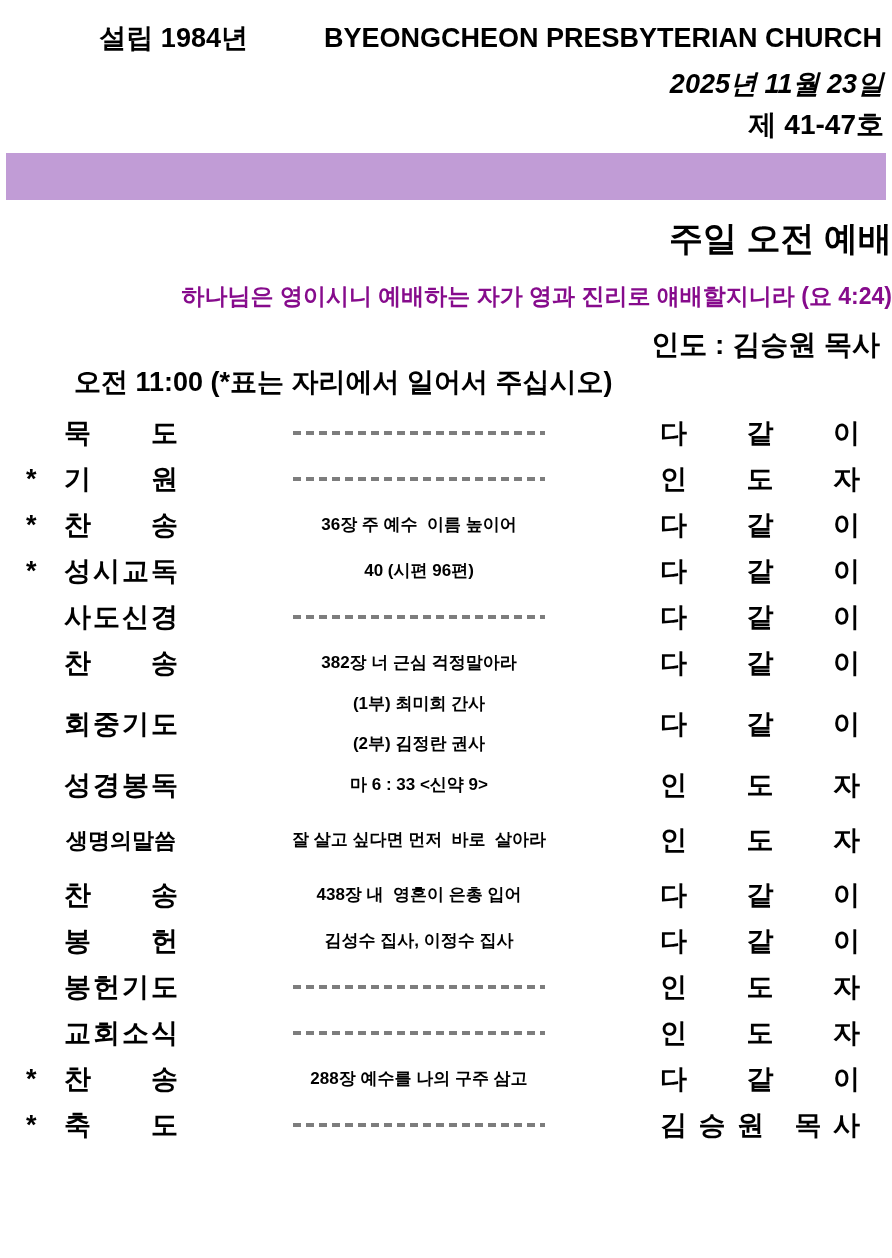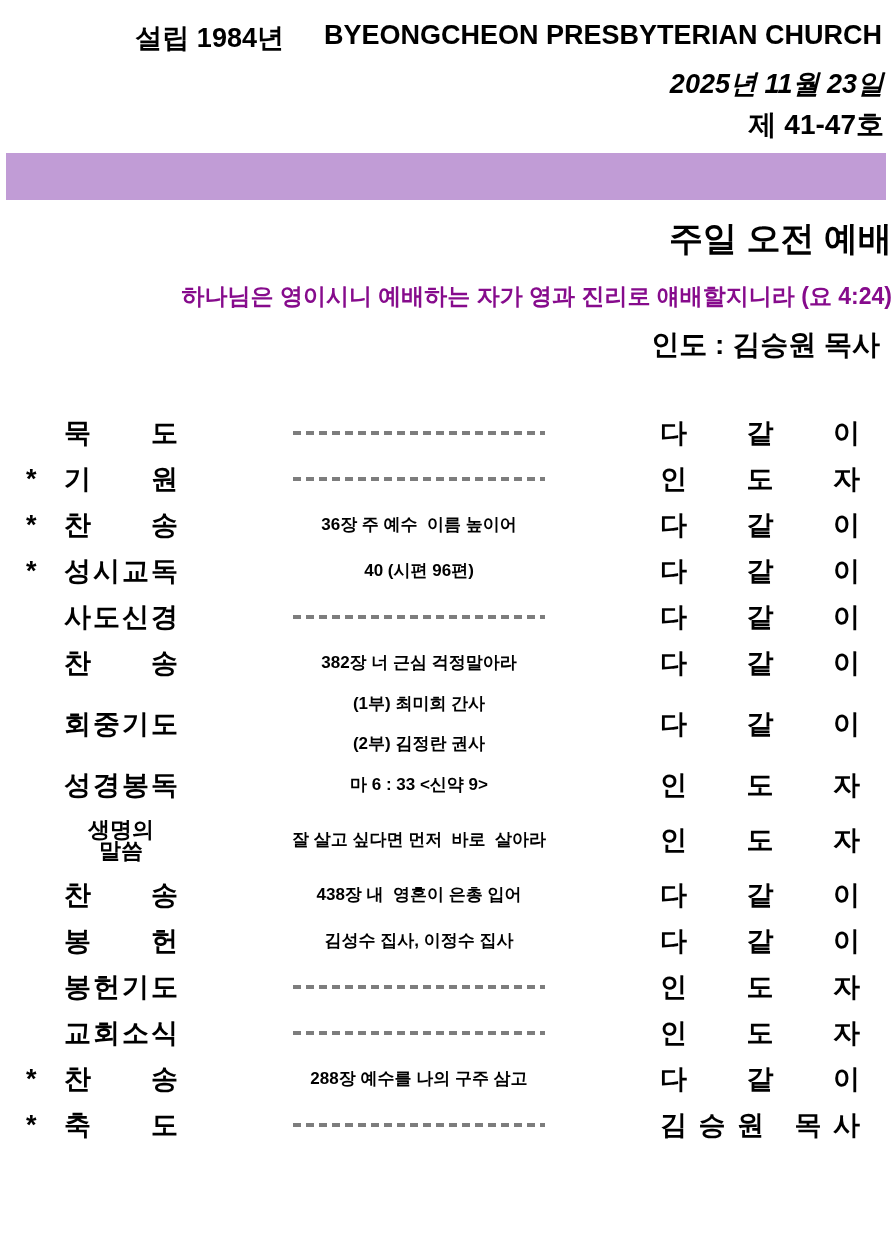--- a/index.html
+++ b/index.html
@@ -10,22 +10,22 @@
     background:#ffffff;
     font-family:"Liberation Sans","DejaVu Sans",sans-serif;
     font-weight:700;
     color:#000;
     overflow:hidden;
   }
 
   
   .header-line1 {
     position:absolute; top:20px; left:0; right:10px;
-    display:flex; justify-content:flex-end; gap:40px;
-    font-size:27px; white-space:pre;
+    display:flex; justify-content:flex-end; gap:76px;
+    font-size:27px; white-space:pre;align-items:center;
   }
   .header-date  { position:absolute; top:66px;  right:8px; font-size:27px;font-style:italic; }
   .header-issue { position:absolute; top:106px; right:8px; font-size:28px; }
 
   
   .band { position:absolute; top:153px; left:6px; right:6px; height:47px; background:var(--band,#C19CD6); }
 
   
   .title   { position:absolute; top:216px; left:0; width:100%; text-align:right; font-size:34px; }
   .verse   { position:absolute; top:281px; left:0; width:100%; text-align:right; font-size:23px; color:var(--verse,#860B8C); white-space:pre; }
@@ -46,21 +46,21 @@
   .cell-star {
     width:44px; box-sizing:border-box; padding-left:6px;
     font-size:27px; flex:none;
   }
   .cell-item {
     width:114px; flex:none;
     display:flex; justify-content:space-between;
     font-size:27px;
   }
   .cell-item.two-lines {
-    flex-direction:column; justify-content:center; align-items:center;
+    flex-direction:row; justify-content:center; align-items:center;
     font-size:22px; line-height:21px;
   }
   .cell-content {
     flex:1 1 auto;
     display:flex; flex-direction:column; align-items:center; justify-content:center;
     font-size:17px; line-height:40px; white-space:pre;
   }
   .cell-performer {
     width:200px; flex:none;
     display:flex; justify-content:space-between;
@@ -81,20 +81,21 @@
     <span>BYEONGCHEON PRESBYTERIAN CHURCH</span>
   </div>
   <div class="header-date">2025년 11월 23일</div>
   <div class="header-issue">제 41-47호</div>
 
   <div class="band"></div>
 
   <div class="title">주일 오전 예배</div>
   <div class="verse">하나님은 영이시니 예배하는 자가 영과 진리로 얘배할지니라 (요 4:24)</div>
   <div class="leader">인도 : 김승원 목사</div>
+  <div class="time-note">오전 11:00 (*표는 자리에서 일어서 주십시오)</div>
 
   <div class="order">
       <div class="row">
         <div class="cell-star"></div>
         <div class="cell-item">
           <span>묵</span>
           <span>도</span>
         </div>
         <div class="cell-content"><div class="dash-line"></div></div>
         <div class="cell-performer">

